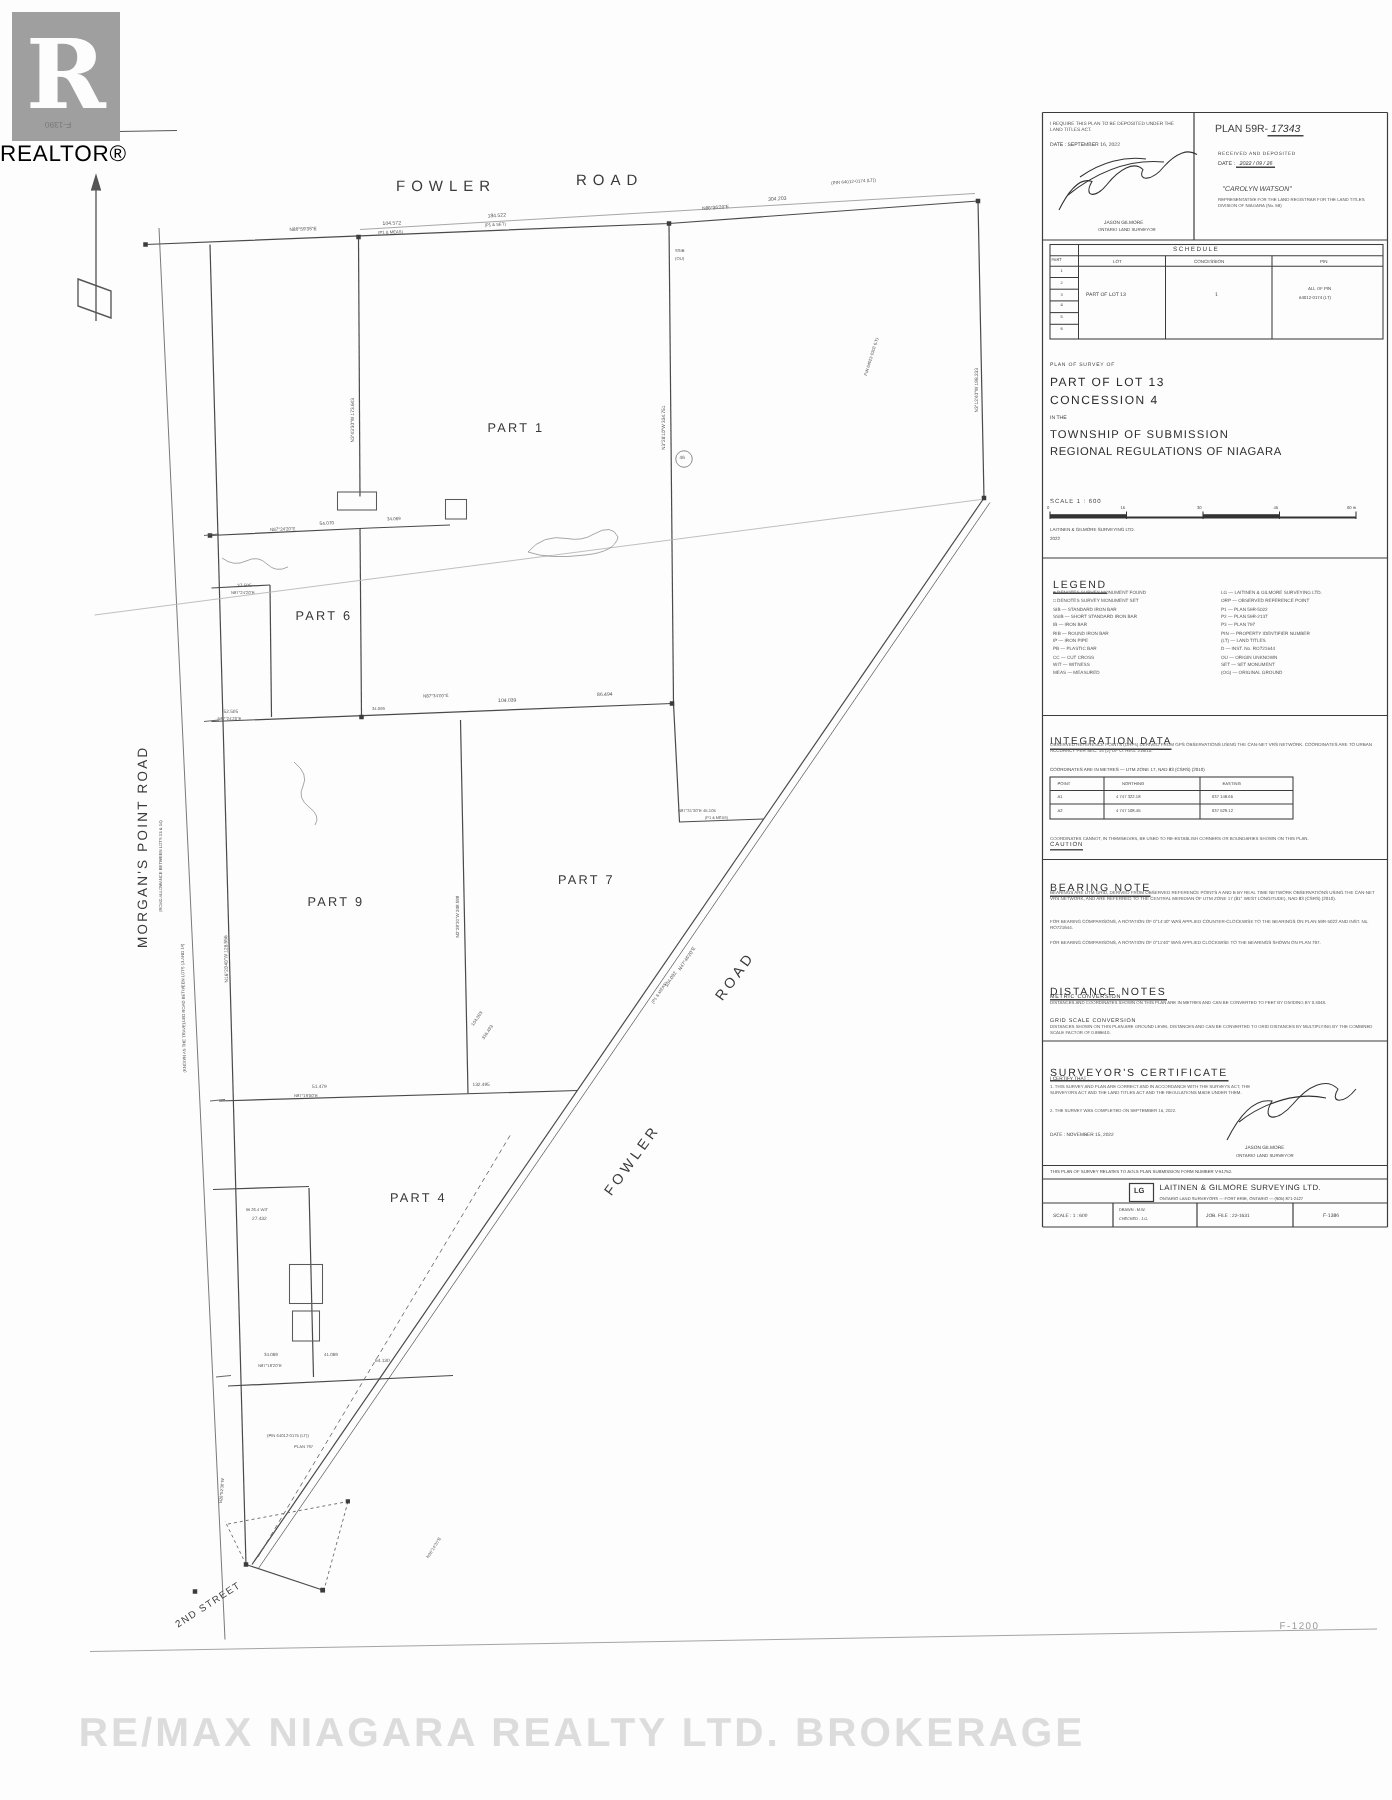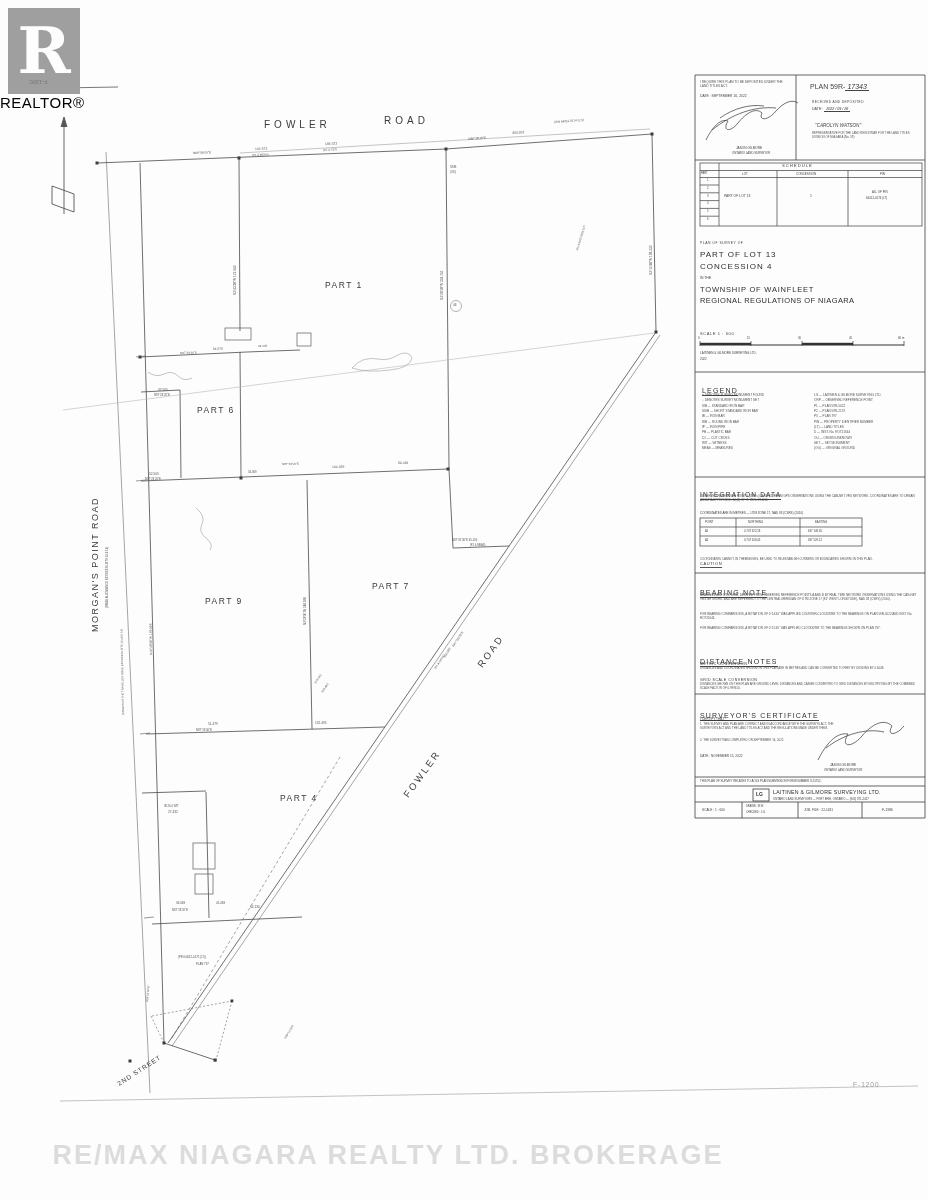--- a/index.html
+++ b/index.html
@@ -193,21 +193,21 @@
     <span>DATE :</span>
     <span class="hand">2022 / 09 / 26</span>
   </div>
   <div class="panel-text" style="left:815px;top:123px;font-size:4.6px;font-style:italic;">"CAROLYN WATSON"</div>
   <div class="panel-text para" style="left:812px;top:132px;width:106px;font-size:2.9px;">REPRESENTATIVE FOR THE LAND REGISTRAR FOR THE LAND TITLES DIVISION OF NIAGARA (No. 59)</div>
 
   <div class="panel-text" style="left:700px;top:241px;font-size:3.4px;letter-spacing:.5px;">PLAN OF SURVEY OF</div>
   <div class="panel-text" style="left:700px;top:250px;font-size:8px;letter-spacing:1px;color:#2d2d2d;">PART OF LOT 13</div>
   <div class="panel-text" style="left:700px;top:262px;font-size:8px;letter-spacing:1px;color:#2d2d2d;">CONCESSION 4</div>
   <div class="panel-text" style="left:700px;top:276px;font-size:3.4px;">IN THE</div>
-  <div class="panel-text" style="left:700px;top:285px;font-size:7.5px;letter-spacing:.8px;color:#2d2d2d;">TOWNSHIP OF WAINFLEET</div>
+  <div class="panel-text" style="left:700px;top:285px;font-size:7.5px;letter-spacing:.8px;color:#2d2d2d;">TOWNSHIP OF SUBMISSION</div>
   <div class="panel-text" style="left:700px;top:296px;font-size:7.5px;letter-spacing:.4px;color:#2d2d2d;">REGIONAL REGULATIONS OF NIAGARA</div>
   <div class="panel-text" style="left:700px;top:331px;font-size:4px;letter-spacing:.6px;">SCALE  1 : 600</div>
   <div class="panel-text" style="left:700px;top:351px;font-size:3px;">LAITINEN &amp; GILMORE SURVEYING LTD.</div>
   <div class="panel-text" style="left:700px;top:356.5px;font-size:3px;">2022</div>
 
   <div class="panel-text" style="left:702px;top:379px;">
     <span class="hd">LEGEND</span>
   </div>
   <div class="legend-col" style="left:702px;top:393px;">
 
@@ -314,21 +314,21 @@
       <div class="pos anno" style="color: rgb(68, 68, 68); left: 705px; top: 538.5px; font-size: 2.8px;">A2</div>
       <div class="pos anno" style="color: rgb(68, 68, 68); left: 744px; top: 538.5px; font-size: 2.8px;">4 747 108.45</div>
       <div class="pos anno" style="color: rgb(68, 68, 68); left: 808px; top: 538.5px; font-size: 2.8px;">637 529.12</div>
     </div>
 
   <div>
 
   <div class="pos part-label" style="left: 325px; top: 280px;">PART 1</div>
       <div class="pos part-label" style="left: 205px; top: 596px;">PART 9</div>
       <div class="pos part-label" style="left: 372px; top: 581px;">PART 7</div>
-      <div class="pos part-label" style="left: 260px; top: 793px; margin-left: 20px;">PART 4</div>
+      <div class="pos part-label" style="left: 260px; top: 793px;">PART 4</div>
       <div class="pos part-label" style="left: 197px; top: 405px;">PART 6</div>
     </div>
   <div>
 
   <div class="pos road-label" style="left: 264px; top: 119px; font-size: 10px; letter-spacing: 4px;">FOWLER</div>
       <div class="pos road-label" style="left: 384px; top: 115px; font-size: 10px; letter-spacing: 4px;">ROAD</div>
       <div class="pos road-label" style="left: 90px; top: 632px; font-size: 9px; letter-spacing: 1.5px; transform: rotate(-90deg);">MORGAN'S  POINT  ROAD</div>
       <div class="pos road-label" style="left: 401px; top: 793px; font-size: 9.5px; letter-spacing: 2.5px; transform: rotate(-54deg);">FOWLER</div>
       <div class="pos road-label" style="left: 475px; top: 663px; font-size: 9.5px; letter-spacing: 2.5px; transform: rotate(-54deg);">ROAD</div>
       <div class="pos road-label" style="left: 116px; top: 1081px; font-size: 6.5px; letter-spacing: 1px; transform: rotate(-33deg);">2ND  STREET</div>

